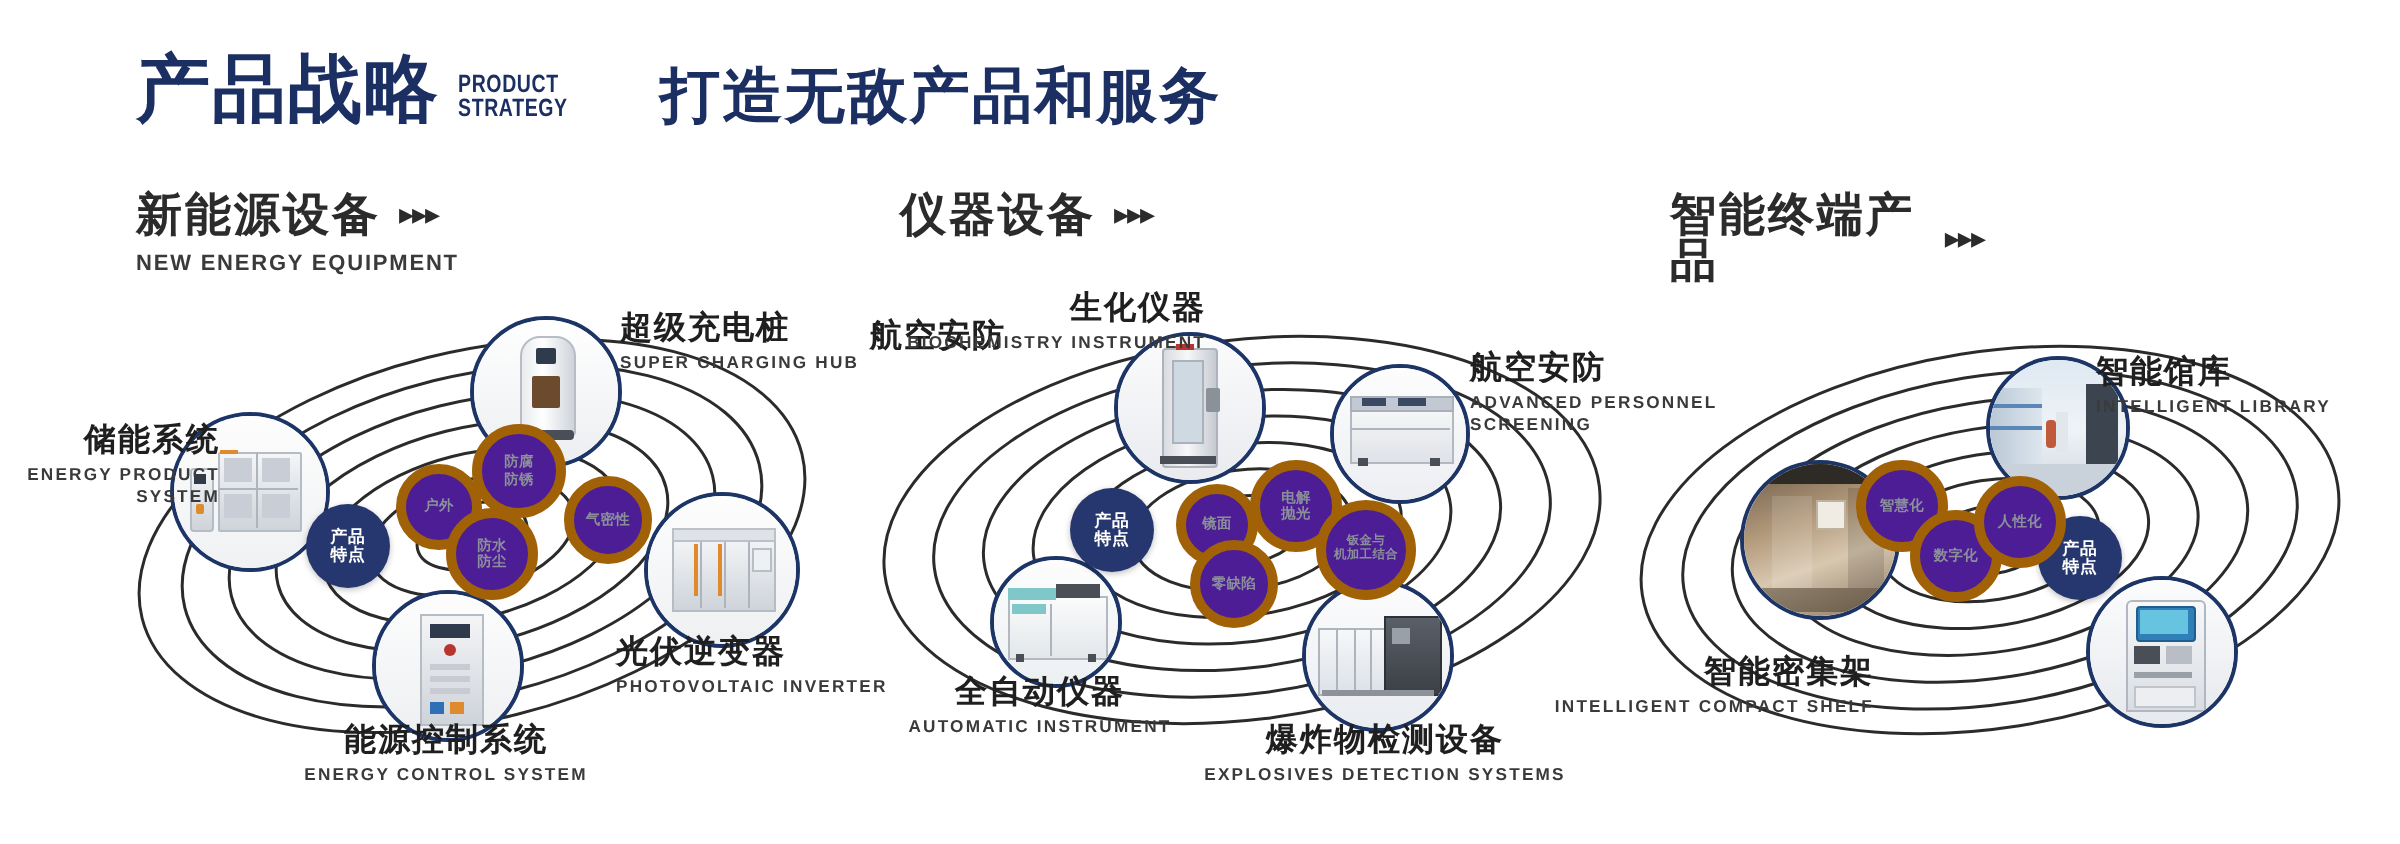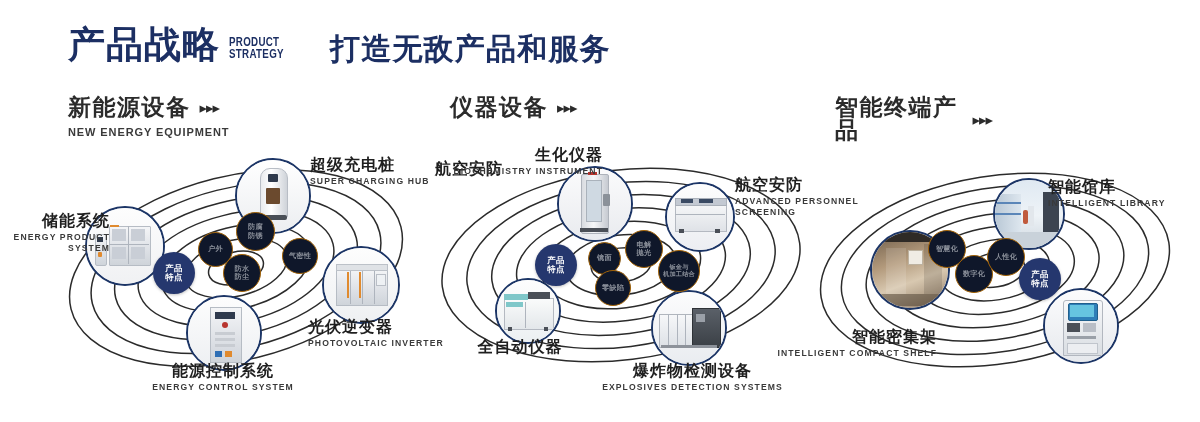--- a/index.html
+++ b/index.html
@@ -36,22 +36,22 @@
   
   .cluster{position:absolute;}
   .rings{position:absolute;left:0;top:0;}
 
   .node{position:absolute;border-radius:50%;border:2.5px solid #1c3566;
         overflow:hidden;background:#eef1f5;}
   .node-inner{position:absolute;inset:0;}
 
   
   .feat{
-    position:absolute;border-radius:50%;border:1px solid #a16207;
-    background:#0f172a;color:#8a8f99;display:flex;align-items:center;
+    position:absolute;border-radius:50%;border:5px solid #a16207;
+    background:#4c1d95;color:#8a8f99;display:flex;align-items:center;
     justify-content:center;text-align:center;line-height:1.12;
     font-size:7.2px;letter-spacing:.2px;font-weight:bold;
   }
   .feat.main{
     background:#25376e;border:none;color:#ffffff;font-size:8.4px;
     box-shadow:0 1px 3px rgba(0,0,0,.25);letter-spacing:.4px;
   }
 
   
   .cap{position:absolute;}
@@ -263,20 +263,21 @@
         <div class="dark" style="left:31px;top:12px;width:22px;height:7px;"></div>
         <div class="panelline" style="left:28px;top:22px;width:1px;height:26px;"></div>
         <div class="dev" style="left:9px;top:22px;width:17px;height:5px;background:#7fc7c9;"></div>
         <div class="dark" style="left:11px;top:47px;width:4px;height:4px;"></div>
         <div class="dark" style="left:47px;top:47px;width:4px;height:4px;"></div>
       </div>
     </div>
     <div class="cap center" style="left:-10px;top:188px;width:210px;">
       <div class="cap-cn">全自动仪器</div>
 
+      <div class="cap-en">AUTOMATIC INSTRUMENT</div>
     </div>
 
     <div class="node" style="left:226px;top:140px;width:72px;height:72px;">
       <div class="node-inner" style="background:linear-gradient(180deg,#fcfcfd,#e9ecf0);">
         <div class="dev" style="left:6px;top:22px;width:34px;height:32px;background:linear-gradient(180deg,#f6f7f9,#dde1e6);border:1px solid #b0b5bd;"></div>
         <div class="panelline" style="left:15px;top:22px;width:1px;height:32px;"></div>
         <div class="panelline" style="left:24px;top:22px;width:1px;height:32px;"></div>
         <div class="panelline" style="left:32px;top:22px;width:1px;height:32px;"></div>
         <div class="dev" style="left:39px;top:16px;width:27px;height:38px;background:linear-gradient(180deg,#5a6068,#3b4046);border:1px solid #2e3237;"></div>
         <div class="dev" style="left:43px;top:22px;width:9px;height:8px;background:#9aa0a8;"></div>

